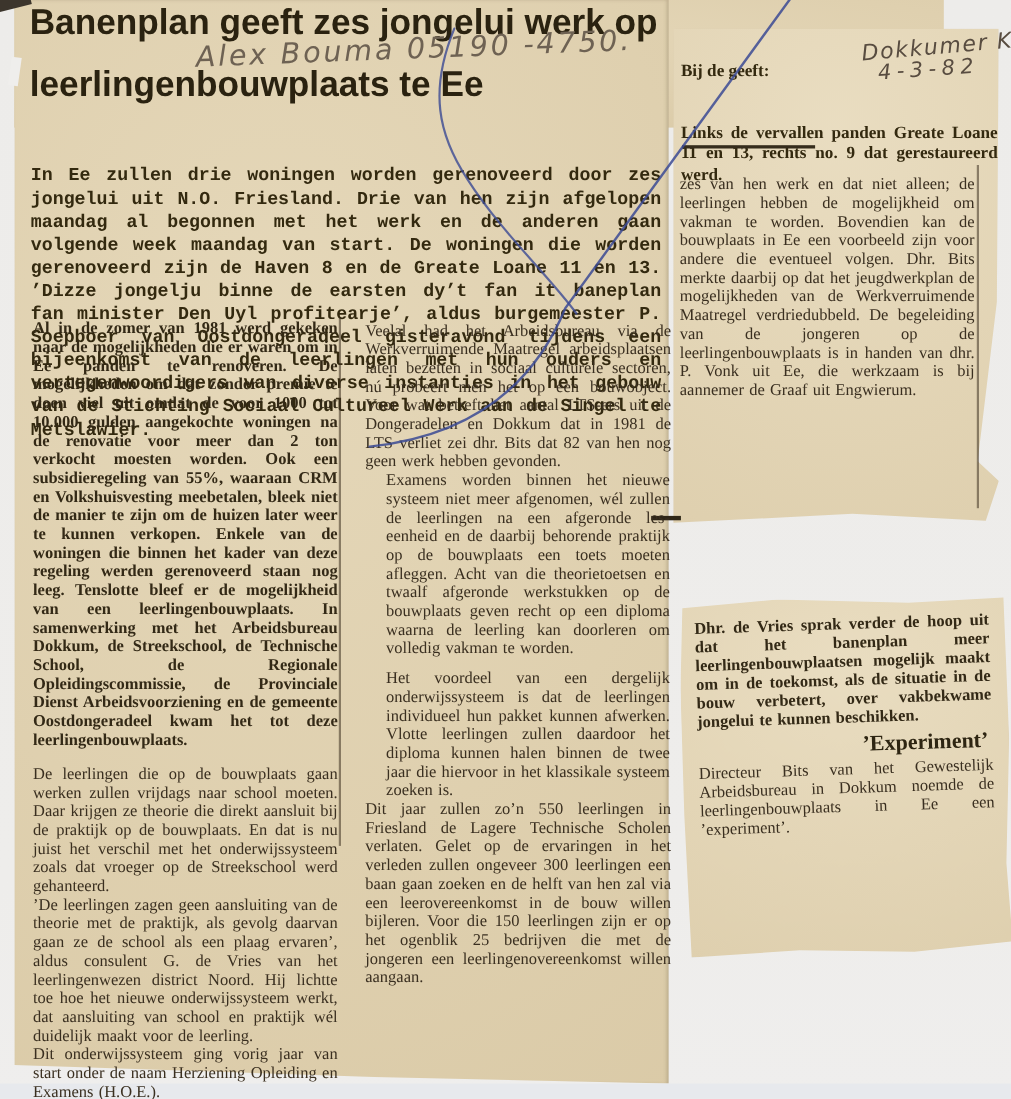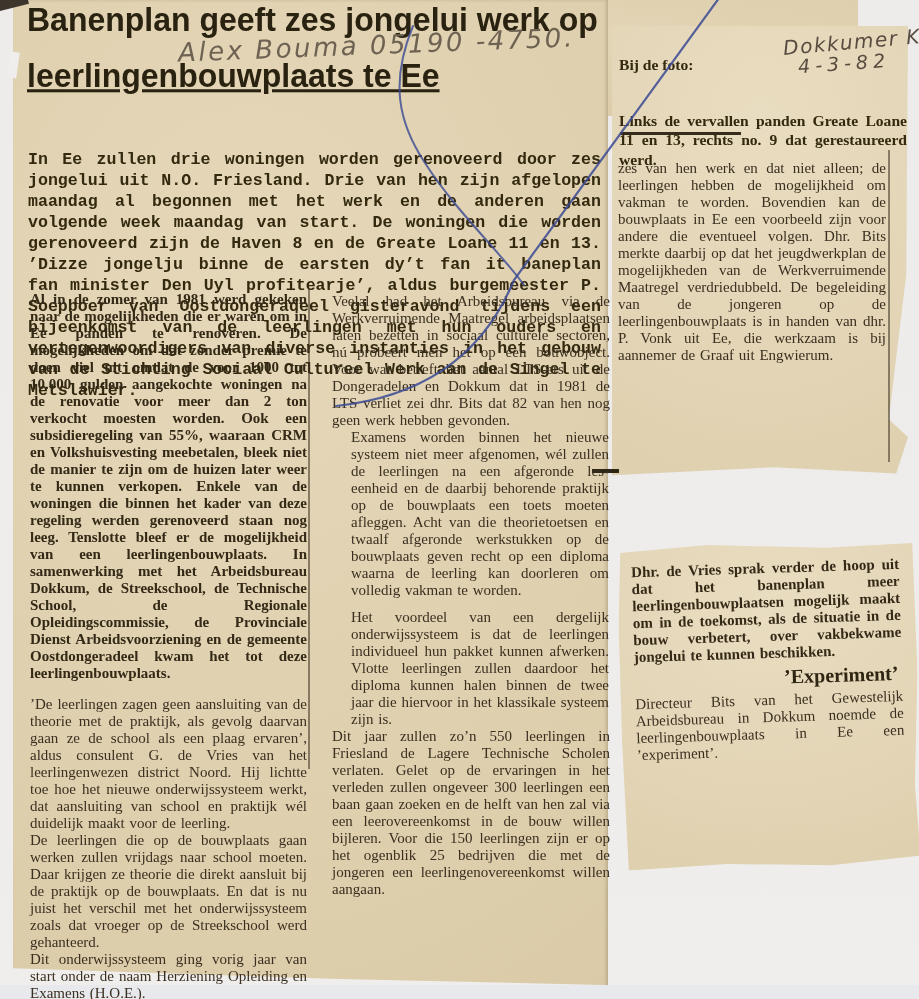--- a/index.html
+++ b/index.html
@@ -64,49 +64,49 @@
   <div class="piece paper-b shadowed" style="left:612px;top:26px;width:296px;height:452px;
               clip-path:polygon(0 0,100% 0,99.4% 55%,93.5% 87%,100% 91%,96% 99%,55% 97.6%,0 99.4%);"></div>
   <div class="piece paper-b shadowed" style="left:620px;top:544px;width:298px;height:324px;transform:rotate(-1deg);
               clip-path:polygon(1% 2%,30% 0,70% 1.5%,99% .5%,100% 40%,98.5% 75%,100% 97%,70% 99.5%,35% 98.5%,2% 100%,.5% 60%,0 25%);"></div>
 
   <div class="bottom-strip"></div>
   <div class="corner-mark"></div>
   <div class="torn-notch"></div>
 
   <div class="headline" style="top:2px;">Banenplan geeft zes jongelui werk op</div>
-  <div class="headline" style="top:58px;text-decoration:underline;">leerlingenbouwplaats te Ee</div>
+  <div class="headline" style="top:58px;">leerlingenbouwplaats te Ee</div>
 
   <div class="handw hw-name">Alex Bouma  05190 -4750.</div>
   <div class="handw hw-src">Dokkumer K</div>
   <div class="handw hw-date">4-3-82</div>
 
   <div class="caption-block">
-    <div>Bij de foto:</div>
+    <div>Bij de geeft:</div>
     <div class="just">Links de vervallen panden Greate Loane 11 en 13, rechts no. 9 dat gerestaureerd werd.</div>
   </div>
   <div class="hrule" style="left:620px;top:132px;width:121px;"></div>
 
   <div class="intro just">In Ee zullen drie woningen worden gerenoveerd door zes jongelui uit N.O. Friesland. Drie van hen zijn afgelopen maandag al begonnen met het werk en de anderen gaan volgende week maandag van start. De woningen die worden gerenoveerd zijn de Haven 8 en de Greate Loane 11 en 13. ’Dizze jongelju binne de earsten dy’t fan it baneplan fan minister Den Uyl profitearje’, aldus burgemeester P. Soepboer van Oostdongeradeel gisteravond tijdens een bijeenkomst van de leerlingen met hun ouders en vertegenwoordigers van diverse instanties in het gebouw van de Stichting Sociaal Cultureel Werk aan de Singel te Metslawier.</div>
 
   <div class="vrule" style="left:308px;top:289px;height:480px;"></div>
   <div class="vrule" style="left:888px;top:150px;height:312px;"></div>
   <div class="dash" style="left:592px;top:469px;width:27px;"></div>
 
   <div class="col bodytxt" style="left:30px;top:291px;width:277px;">
     <p class="just boldtxt gap14">Al in de zomer van 1981 werd gekeken naar de mogelijkheden die er waren om in Ee panden te renoveren. De mogelijkheden om dat zonder premie te doen viel uit omdat de voor 1000 tot 10.000 gulden aangekochte woningen na de renovatie voor meer dan 2 ton verkocht moesten worden. Ook een subsidieregeling van 55%, waaraan CRM en Volkshuisvesting meebetalen, bleek niet de manier te zijn om de huizen later weer te kunnen verkopen. Enkele van de woningen die binnen het kader van deze regeling werden gerenoveerd staan nog leeg. Tenslotte bleef er de mogelijkheid van een leerlingenbouwplaats. In samenwerking met het Arbeidsbureau Dokkum, de Streekschool, de Technische School, de Regionale Opleidingscommissie, de Provinciale Dienst Arbeidsvoorziening en de gemeente Oostdongeradeel kwam het tot deze leerlingenbouwplaats.</p>
+    <p class="just">De leerlingen die op de bouwplaats gaan werken zullen vrijdags naar school moeten. Daar krijgen ze theorie die direkt aansluit bij de praktijk op de bouwplaats. En dat is nu juist het verschil met het onderwijssysteem zoals dat vroeger op de Streekschool werd gehanteerd.</p>
     <p class="just">’De leerlingen zagen geen aansluiting van de theorie met de praktijk, als gevolg daarvan gaan ze de school als een plaag ervaren’, aldus consulent G. de Vries van het leerlingenwezen district Noord. Hij lichtte toe hoe het nieuwe onderwijssysteem werkt, dat aansluiting van school en praktijk wél duidelijk maakt voor de leerling.</p>
-    <p class="just">De leerlingen die op de bouwplaats gaan werken zullen vrijdags naar school moeten. Daar krijgen ze theorie die direkt aansluit bij de praktijk op de bouwplaats. En dat is nu juist het verschil met het onderwijssysteem zoals dat vroeger op de Streekschool werd gehanteerd.</p>
     <p class="just">Dit onderwijssysteem ging vorig jaar van start onder de naam Herziening Opleiding en Examens (H.O.E.).</p>
   </div>
 
   <div class="col bodytxt" style="left:332px;top:293px;width:278px;">
     <p class="just">Veelal had het Arbeidsbureau via de Werkverruimende Maatregel arbeidsplaatsen laten bezetten in sociaal culturele sectoren, nú probeert men het op een bouwobject. Voor wat betreft het aantal LTS-ers uit de Dongeradelen en Dokkum dat in 1981 de LTS verliet zei dhr. Bits dat 82 van hen nog geen werk hebben gevonden.</p>
     <p class="just indent gap10">Examens worden binnen het nieuwe systeem niet meer afgenomen, wél zullen de leerlingen na een afgeronde les-eenheid en de daarbij behorende praktijk op de bouwplaats een toets moeten afleggen. Acht van die theorietoetsen en twaalf afgeronde werkstukken op de bouwplaats geven recht op een diploma waarna de leerling kan doorleren om volledig vakman te worden.</p>
-    <p class="just indent">Het voordeel van een dergelijk onderwijssysteem is dat de leerlingen individueel hun pakket kunnen afwerken. Vlotte leerlingen zullen daardoor het diploma kunnen halen binnen de twee jaar die hiervoor in het klassikale systeem zijn is.</p>
+    <p class="just indent">Het voordeel van een dergelijk onderwijssysteem is dat de leerlingen individueel hun pakket kunnen afwerken. Vlotte leerlingen zullen daardoor het diploma kunnen halen binnen de twee jaar die hiervoor in het klassikale systeem zoeken is.</p>
     <p class="just">Dit jaar zullen zo’n 550 leerlingen in Friesland de Lagere Technische Scholen verlaten. Gelet op de ervaringen in het verleden zullen ongeveer 300 leerlingen een baan gaan zoeken en de helft van hen zal via een leerovereenkomst in de bouw willen bijleren. Voor die 150 leerlingen zijn er op het ogenblik 25 bedrijven die met de jongeren een leerlingenovereenkomst willen aangaan.</p>
   </div>
 
   <div class="col bodytxt" style="left:618px;top:160px;width:268px;">
     <p class="just gap10">zes van hen werk en dat niet alleen; de leerlingen hebben de mogelijkheid om vakman te worden. Bovendien kan de bouwplaats in Ee een voorbeeld zijn voor andere die eventueel volgen. Dhr. Bits merkte daarbij op dat het jeugdwerkplan de mogelijkheden van de Werkverruimende Maatregel verdriedubbeld. De begeleiding van de jongeren op de leerlingenbouwplaats is in handen van dhr. P. Vonk uit Ee, die werkzaam is bij aannemer de Graaf uit Engwierum.</p>
   </div>
 
   <div class="col bodytxt" style="left:634px;top:560px;width:268px;transform:rotate(-1.8deg);">
     <p class="just boldtxt">Dhr. de Vries sprak verder de hoop uit dat het banenplan meer leerlingenbouwplaatsen mogelijk maakt om in de toekomst, als de situatie in de bouw verbetert, over vakbekwame jongelui te kunnen beschikken.</p>
     <p class="scrap-heading">’Experiment’</p>

